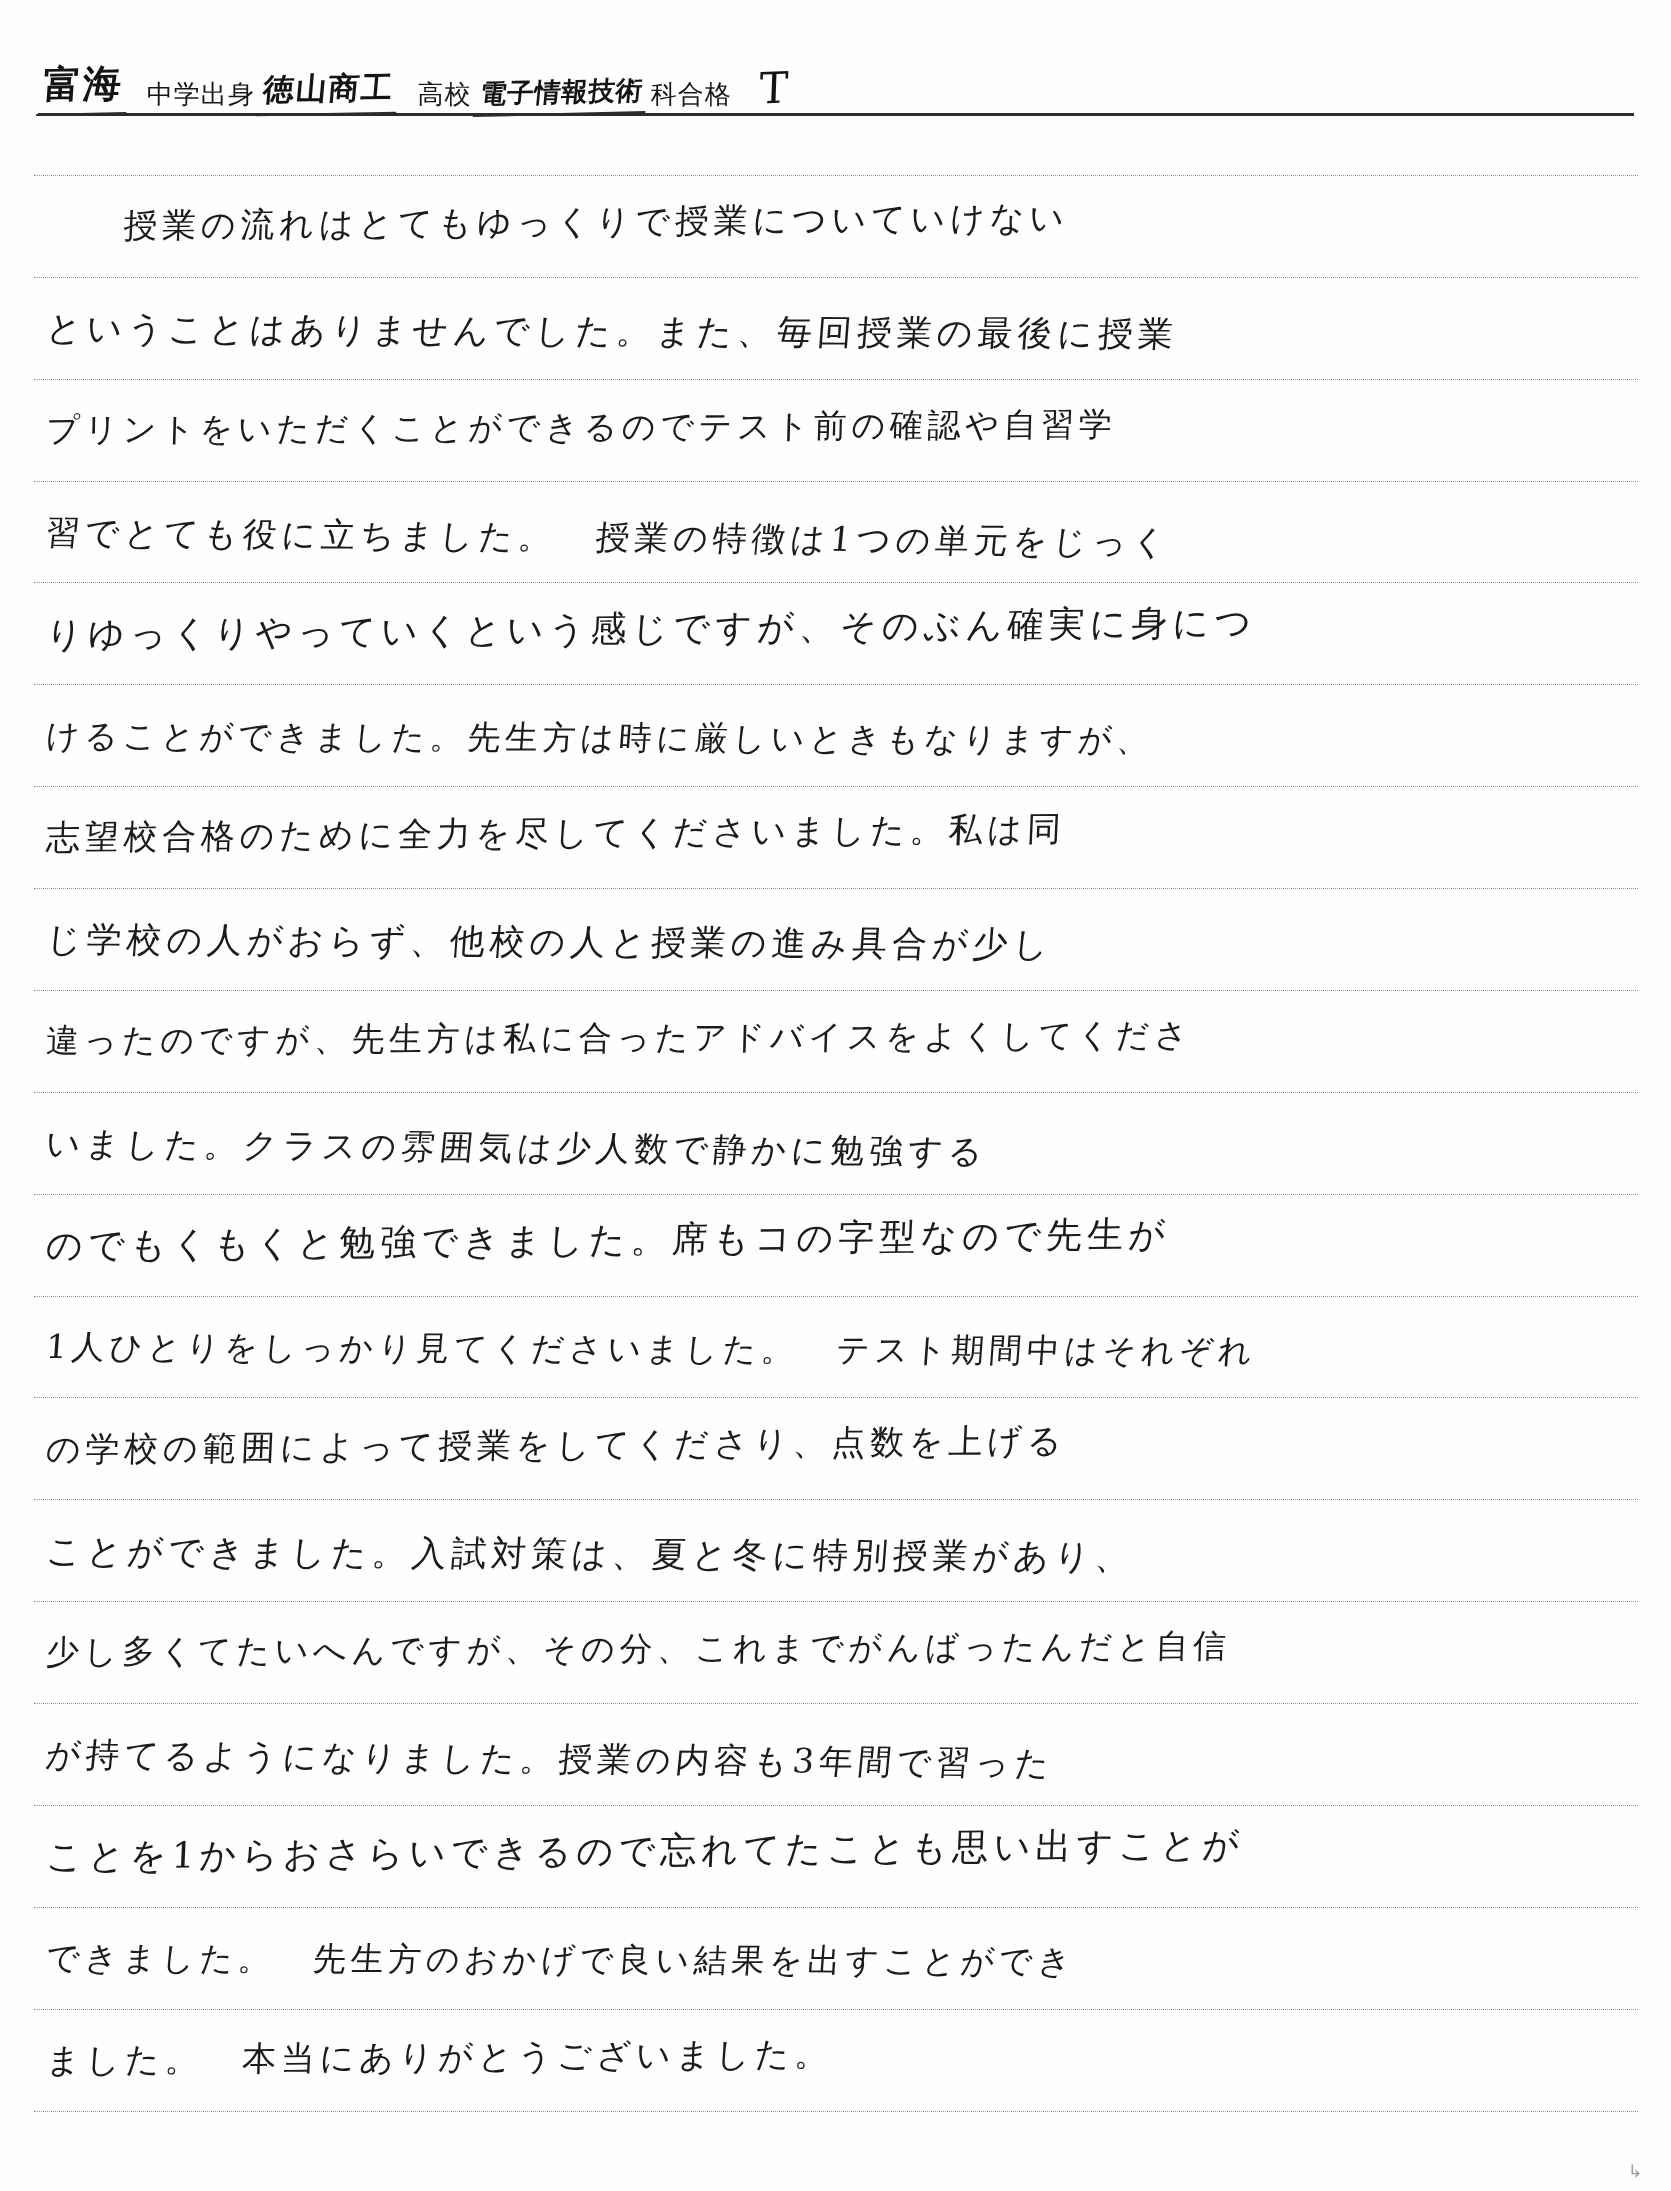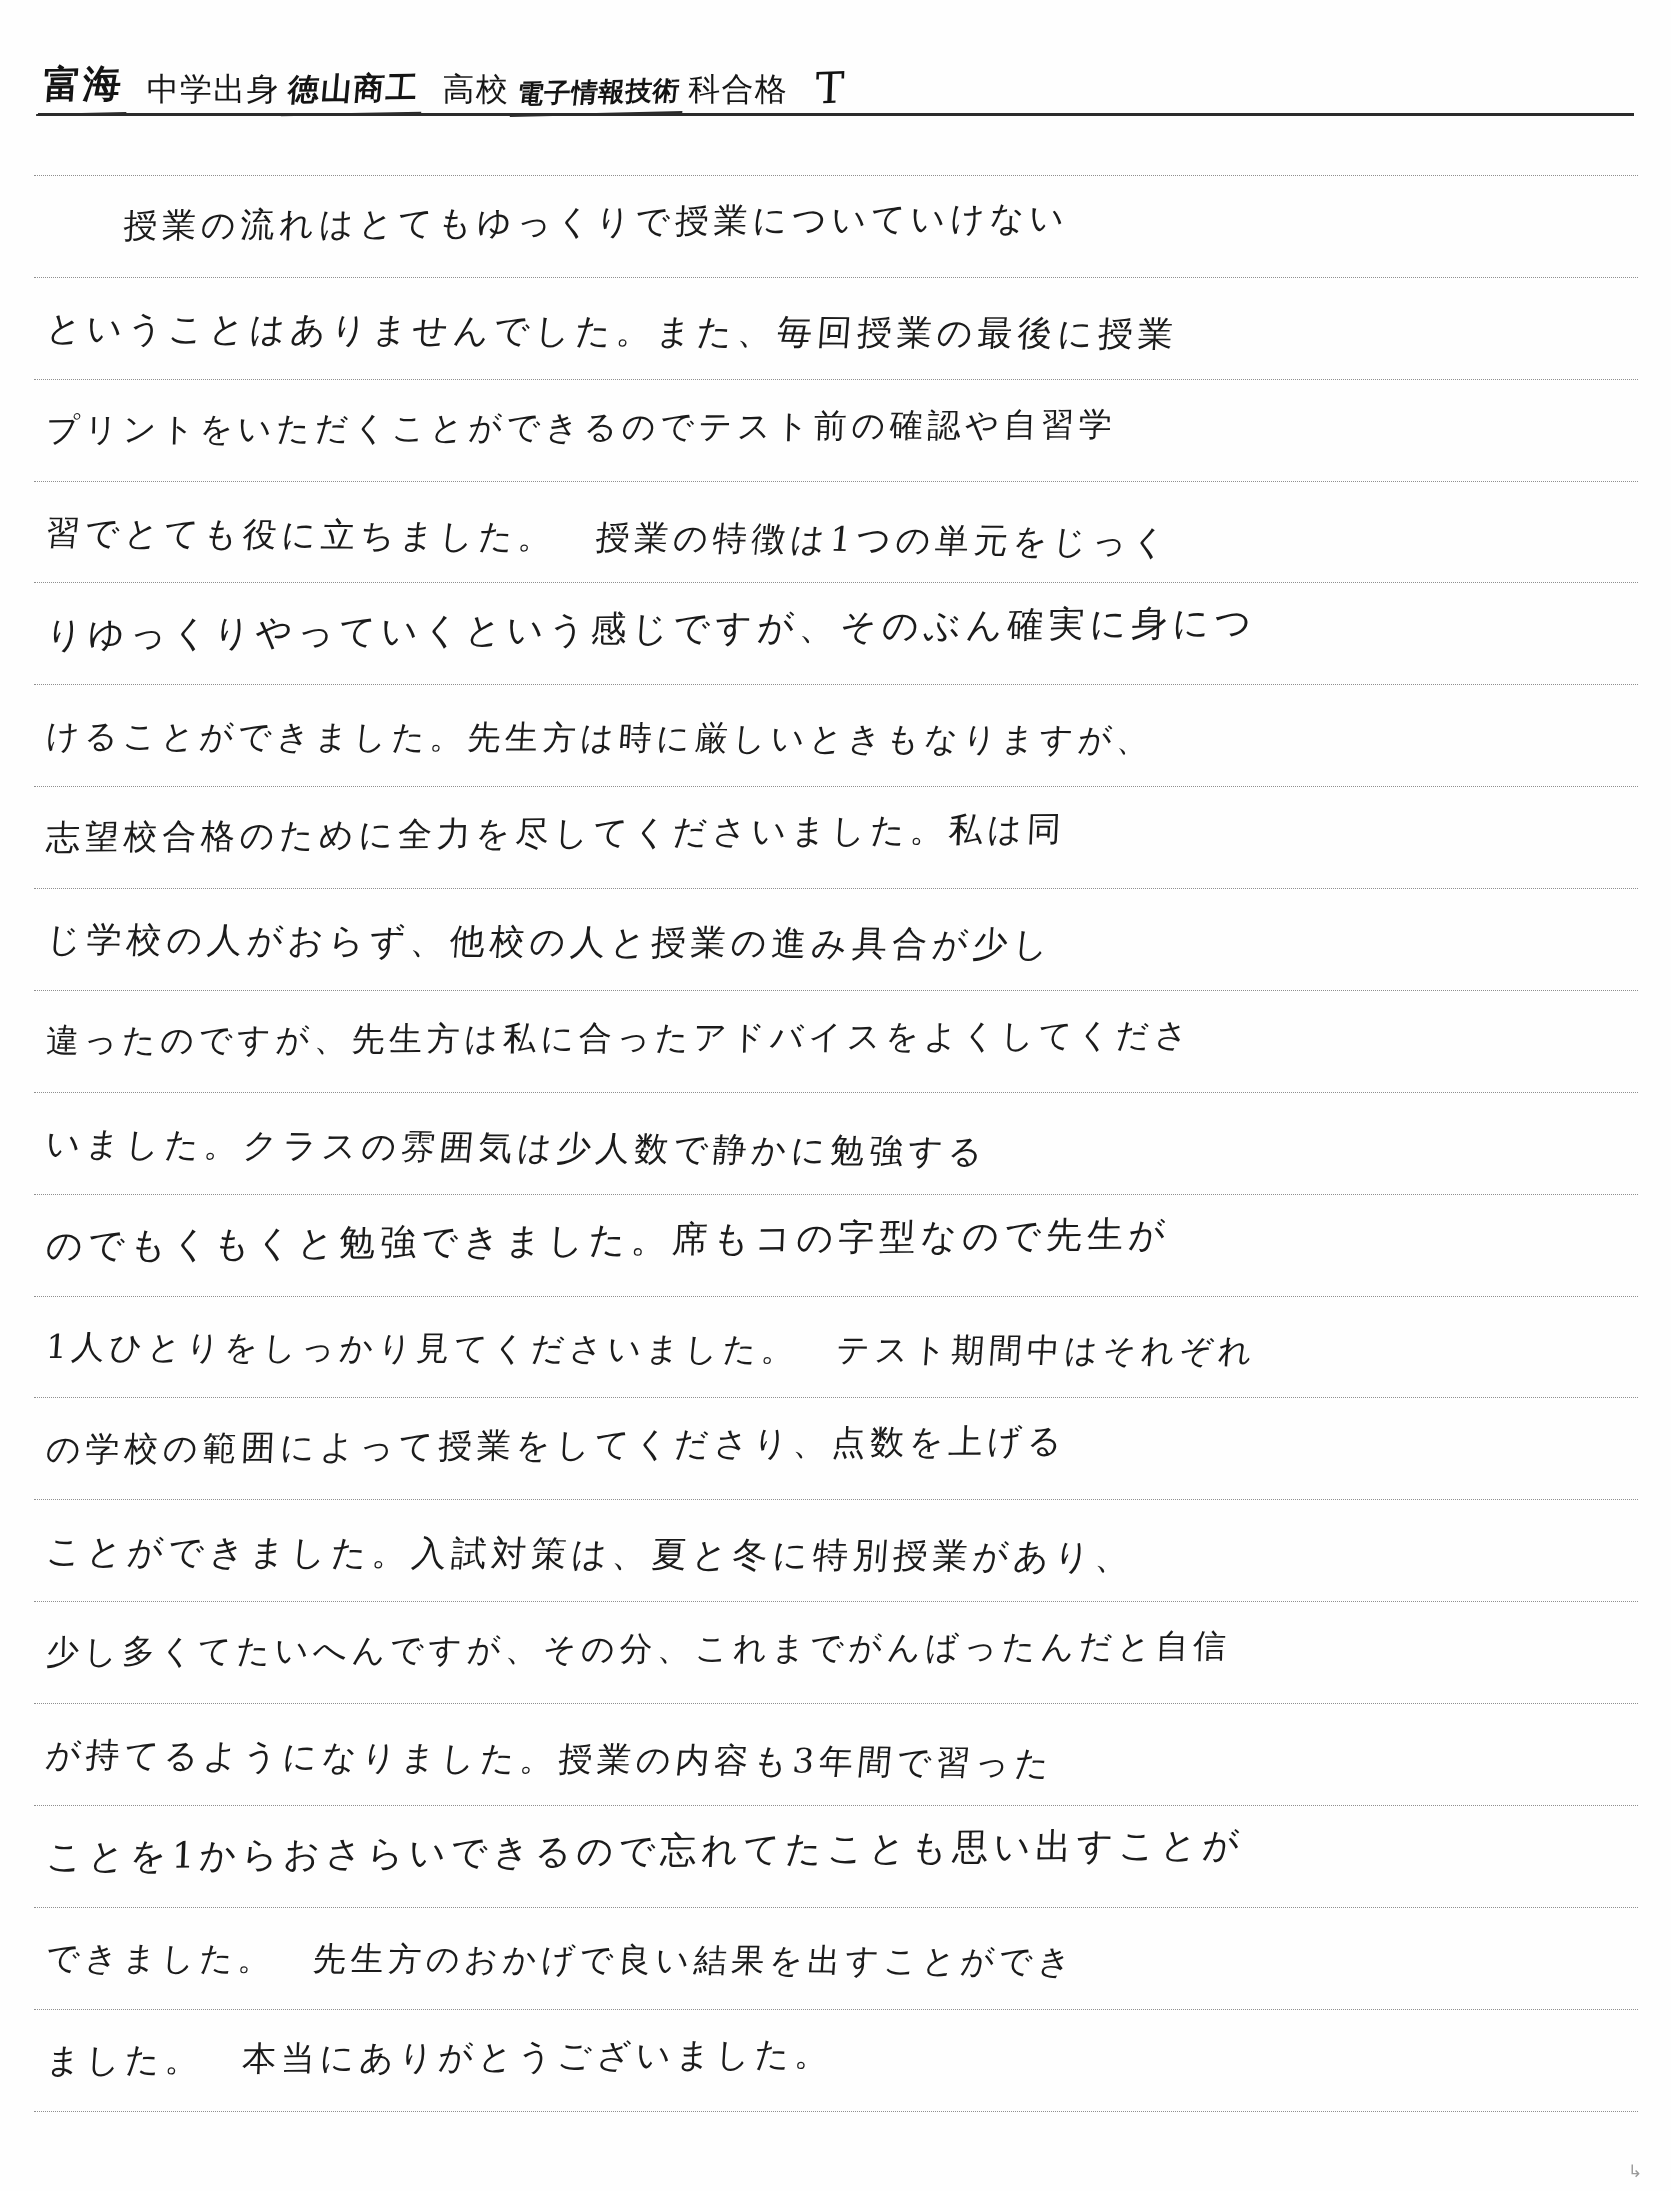--- a/index.html
+++ b/index.html
@@ -57,21 +57,21 @@
   .hdr-hand.small {
     font-size: 31px;
     transform: skewX(-6deg) rotate(-1deg);
   }
   .hdr-hand.tiny {
     font-size: 26.5px;
     transform: skewX(-7deg) rotate(-1.4deg);
     letter-spacing: 0.02em;
   }
   .hdr-print {
-    font-size: 32px;
+    font-size: 26px;
     color: #161616;
     padding: 0 3.4px 3.4px 3.4px;
     letter-spacing: 0.04em;
   }
   .blank-underline {
     display: inline-block;
     border-bottom: 2.6px solid #2b2b2b;
     min-width: 34px;
     padding-bottom: 3.4px;
   }

